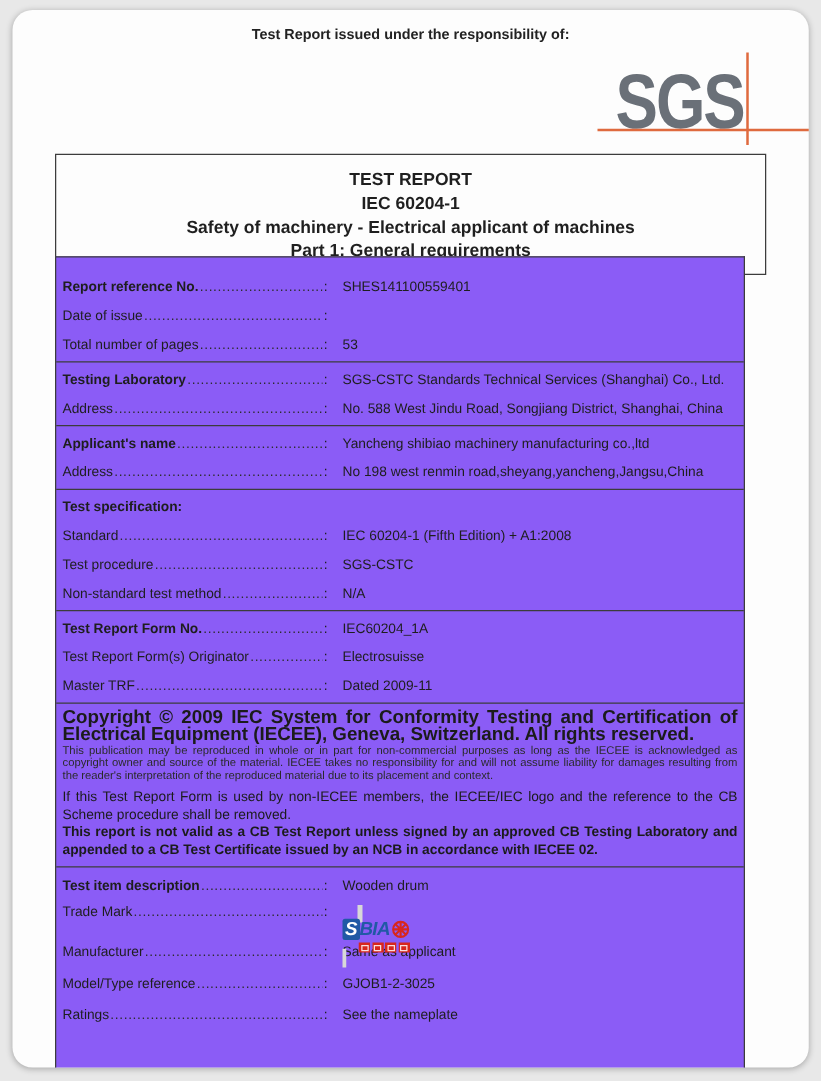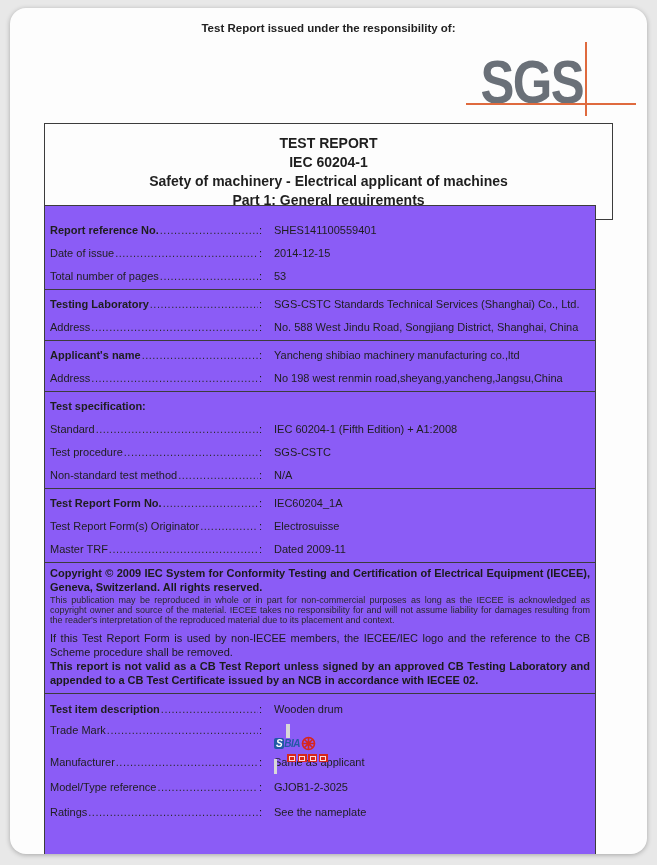--- a/index.html
+++ b/index.html
@@ -10,21 +10,21 @@
   .page{
     position:absolute;left:10px;top:8px;width:637px;height:846px;
     background:#fdfdfd;border-radius:16px;overflow:hidden;
     box-shadow:0 1px 5px rgba(0,0,0,.28);
   }
   .resp-line{
     position:absolute;top:14px;left:0;width:100%;text-align:center;
     font-weight:bold;font-size:11.5px;color:#222;
   }
   
-  .logo{position:absolute;left:456px;top:30px;width:170px;height:80px;}
+  .logo{position:absolute;left:468px;top:30px;width:170px;height:80px;}
   .logo-text{
     position:absolute;right:53px;bottom:13px;
     font-size:62px;line-height:.75;font-weight:bold;color:#6a7078;
     letter-spacing:-2px;transform:scaleX(.82);transform-origin:100% 100%;
   }
   .logo-hline{position:absolute;left:0;right:0;bottom:13px;height:2.5px;background:#df6a3e;}
   .logo-vline{position:absolute;right:49px;top:4px;width:2.5px;height:74px;background:#df6a3e;}
   
   .title-box{
     position:absolute;left:34px;top:115px;width:569px;box-sizing:border-box;
@@ -45,32 +45,32 @@
   .group.item-grp .frow{height:25px;}
   .lblwrap{display:flex;width:212px;flex:none;align-items:baseline;}
   .lbl{white-space:nowrap;}
   .bold{font-weight:bold;}
   .leader{flex:1;overflow:hidden;white-space:nowrap;letter-spacing:.5px;color:#2c2c2c;margin:0 1px;}
   .colon::after{content:":";}
   .val{flex:1;padding-left:12px;white-space:nowrap;overflow:hidden;}
   .head-row .lblwrap{width:auto;}
   
   .copyright{padding:4px 5px 6px;color:#1b1b1b;}
-  .cp-head{font-weight:bold;font-size:11px;line-height:13.5px;text-align:justify;}
+  .cp-head{font-weight:bold;font-size:15px;line-height:13.5px;text-align:justify;}
   .cp-fine{font-size:9px;line-height:10px;text-align:justify;color:#2a2a2a;margin-top:1px;}
   .cp-note{font-size:11px;line-height:13.5px;text-align:justify;margin-top:7px;}
   .cp-valid{font-weight:bold;font-size:11px;line-height:13.5px;text-align:justify;margin-top:1px;}
   
   .tm-row{height:46px;align-items:flex-start;padding-top:3px;}
   .tm-box{
     position:relative;width:62px;height:38px;background:#d8d8d8;
     box-sizing:border-box;padding:3px 3px 2px 4px;margin-left:12px;
   }
   .tm-top{display:flex;align-items:center;}
-  .tm-text{font-style:italic;font-weight:bold;font-size:10px;line-height:15px;color:#2159a5;letter-spacing:-.5px;}
+  .tm-text{font-style:italic;font-weight:bold;font-size:15px;line-height:15px;color:#2159a5;letter-spacing:-.5px;}
   .tm-text::first-letter{color:#fff;background:#2159a5;padding:0 2px;border-radius:2px;}
   .tm-wheel{margin-left:1px;flex:none;display:block;}
   .tm-strip{display:flex;gap:1.5px;margin:3px 0 0 13px;}
   .tm-blk{width:9px;height:8px;background:#d7271d;position:relative;}
   .tm-blk::after{content:"";position:absolute;left:1.5px;top:1.5px;right:1.5px;bottom:1.5px;border:1px solid rgba(255,255,255,.85);}
 </style>
 </head>
 <body>
 
 <div class="page">
@@ -100,21 +100,20 @@
             <span class="colon"></span>
           </span>
         <span class="val">SHES141100559401</span>
       </div>
       <div class="frow">
         <span class="lblwrap">
             <span class="lbl">Date of issue</span>
             <span class="leader">..........................................................................................</span>
             <span class="colon"></span>
           </span>
-        <span class="val">2014-12-15</span>
       </div>
       <div class="frow">
         <span class="lblwrap">
             <span class="lbl">Total number of pages</span>
             <span class="leader">..........................................................................................</span>
             <span class="colon"></span>
           </span>
         <span class="val">53</span>
       </div>
     </div>

